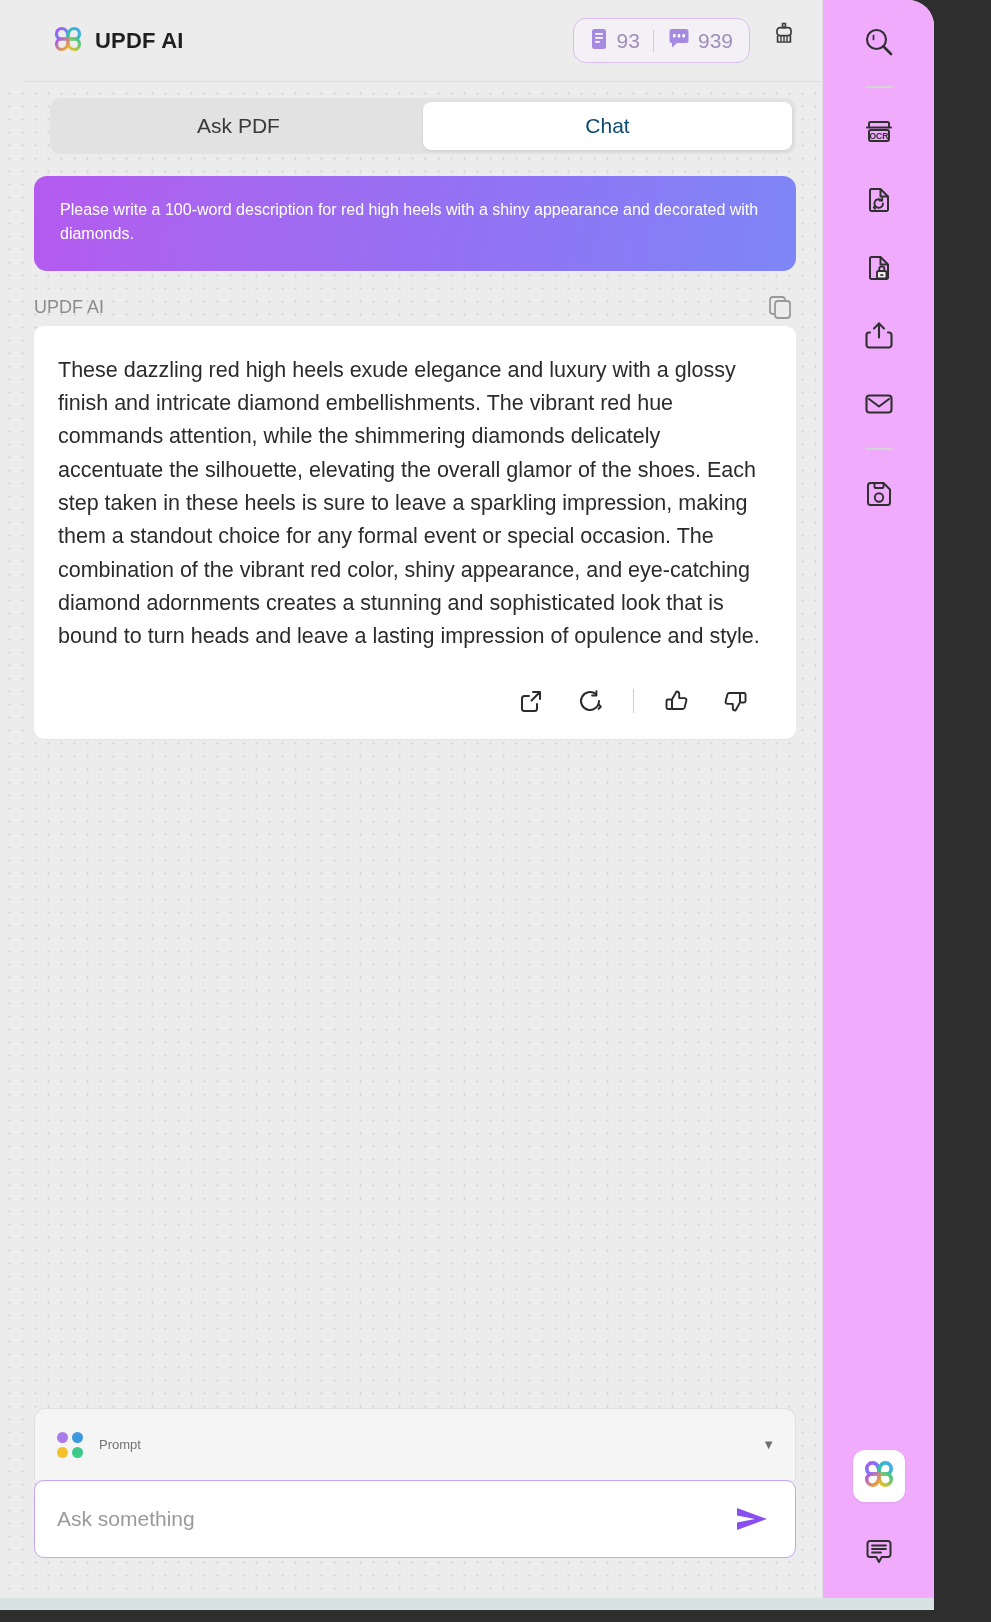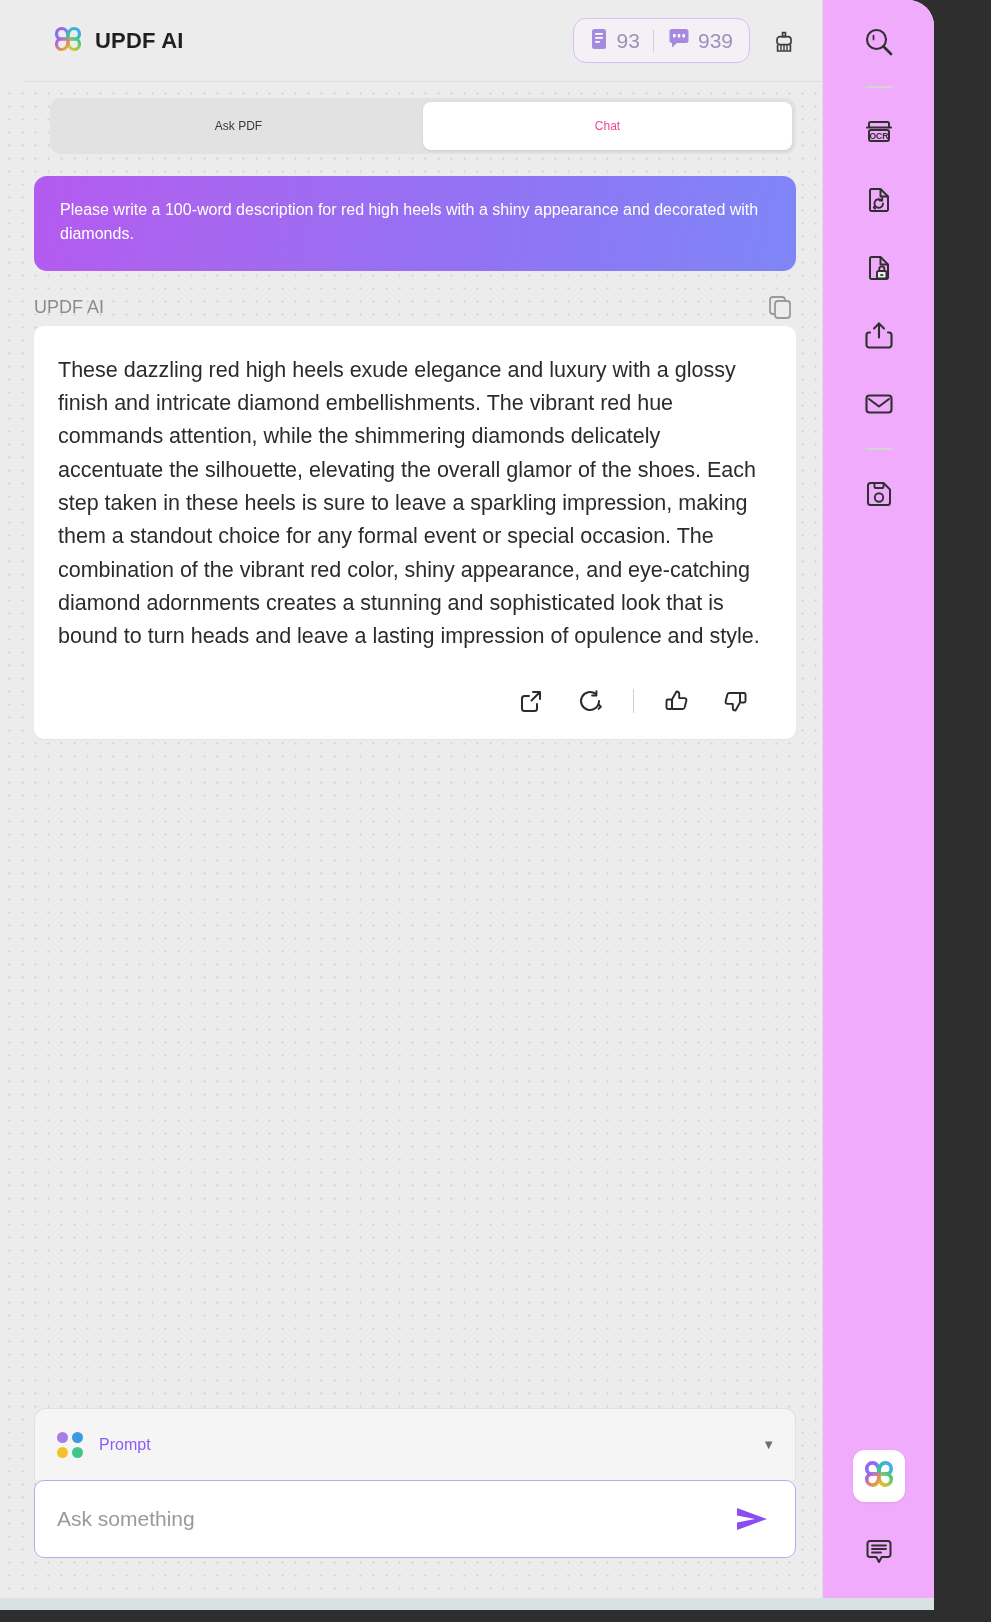--- a/index.html
+++ b/index.html
@@ -49,21 +49,21 @@
     display: flex; align-items: center;
     padding: 0 22px 0 28px;
     background: #ececec;
     border-bottom: 1px solid #dedede;
   }
   .brand { display: flex; align-items: center; gap: 11px; }
   .brand-name {
     font-size: 22px; font-weight: bold; color: #1f1f1f;
     letter-spacing: .2px;
   }
-  .header-right { margin-left: auto; display: flex; align-items: flex-end; gap: 18px; }
+  .header-right { margin-left: auto; display: flex; align-items: flex-start; gap: 18px; }
 
   .counts {
     display: flex; align-items: center;
     border: 1.6px solid #d9bdf3;
     border-radius: 13px;
     height: 45px;
     padding: 0 16px;
     gap: 13px;
     background: #f3f1f5;
   }
@@ -88,24 +88,24 @@
     margin: 16px 26px 0 50px;
     height: 56px;
     display: flex;
     background: #e2e2e2;
     border-radius: 11px;
     padding: 4px;
   }
   .tab {
     flex: 1;
     display: flex; align-items: center; justify-content: center;
-    font-size: 12px; color: #3a3a3a;
+    font-size: 21px; color: #3a3a3a;
     border-radius: 8px;
   }
-  .tab.active { background: #ffffff; color: #ec4899; box-shadow: 0 1px 3px rgba(0,0,0,.10); }
+  .tab.active { background: #ffffff; color: #0c4a6e; box-shadow: 0 1px 3px rgba(0,0,0,.10); }
 
   
   .user-bubble {
     margin: 22px 26px 0 34px;
     border-radius: 13px;
     padding: 22px 26px 24px 26px;
     background: linear-gradient(100deg, #b45af0 0%, #a866ef 22%, #9272f3 58%, #7e86f7 100%);
     color: #ffffff;
     font-size: 16px;
     line-height: 1.52;
@@ -158,21 +158,21 @@
     display: flex; align-items: center;
     padding: 0 20px 0 22px;
     gap: 16px;
   }
   .dots-grid {
     width: 26px; height: 26px;
     display: grid; grid-template-columns: 11px 11px; grid-template-rows: 11px 11px;
     gap: 4px;
   }
   .dot { width: 11px; height: 11px; border-radius: 50%; }
-  .prompt-label { font-size: 16px; color: #8b5cf6; }
+  .prompt-label { font-size: 13px; color: #737373; }
   .caret { margin-left: auto; color: #6f6f6f; font-size: 13px; }
 
   .ask-box {
     height: 78px;
     background: #ffffff;
     border: 1.6px solid #c4a6ee;
     border-radius: 10px;
     display: flex; align-items: center;
     padding: 0 20px 0 22px;
   }

